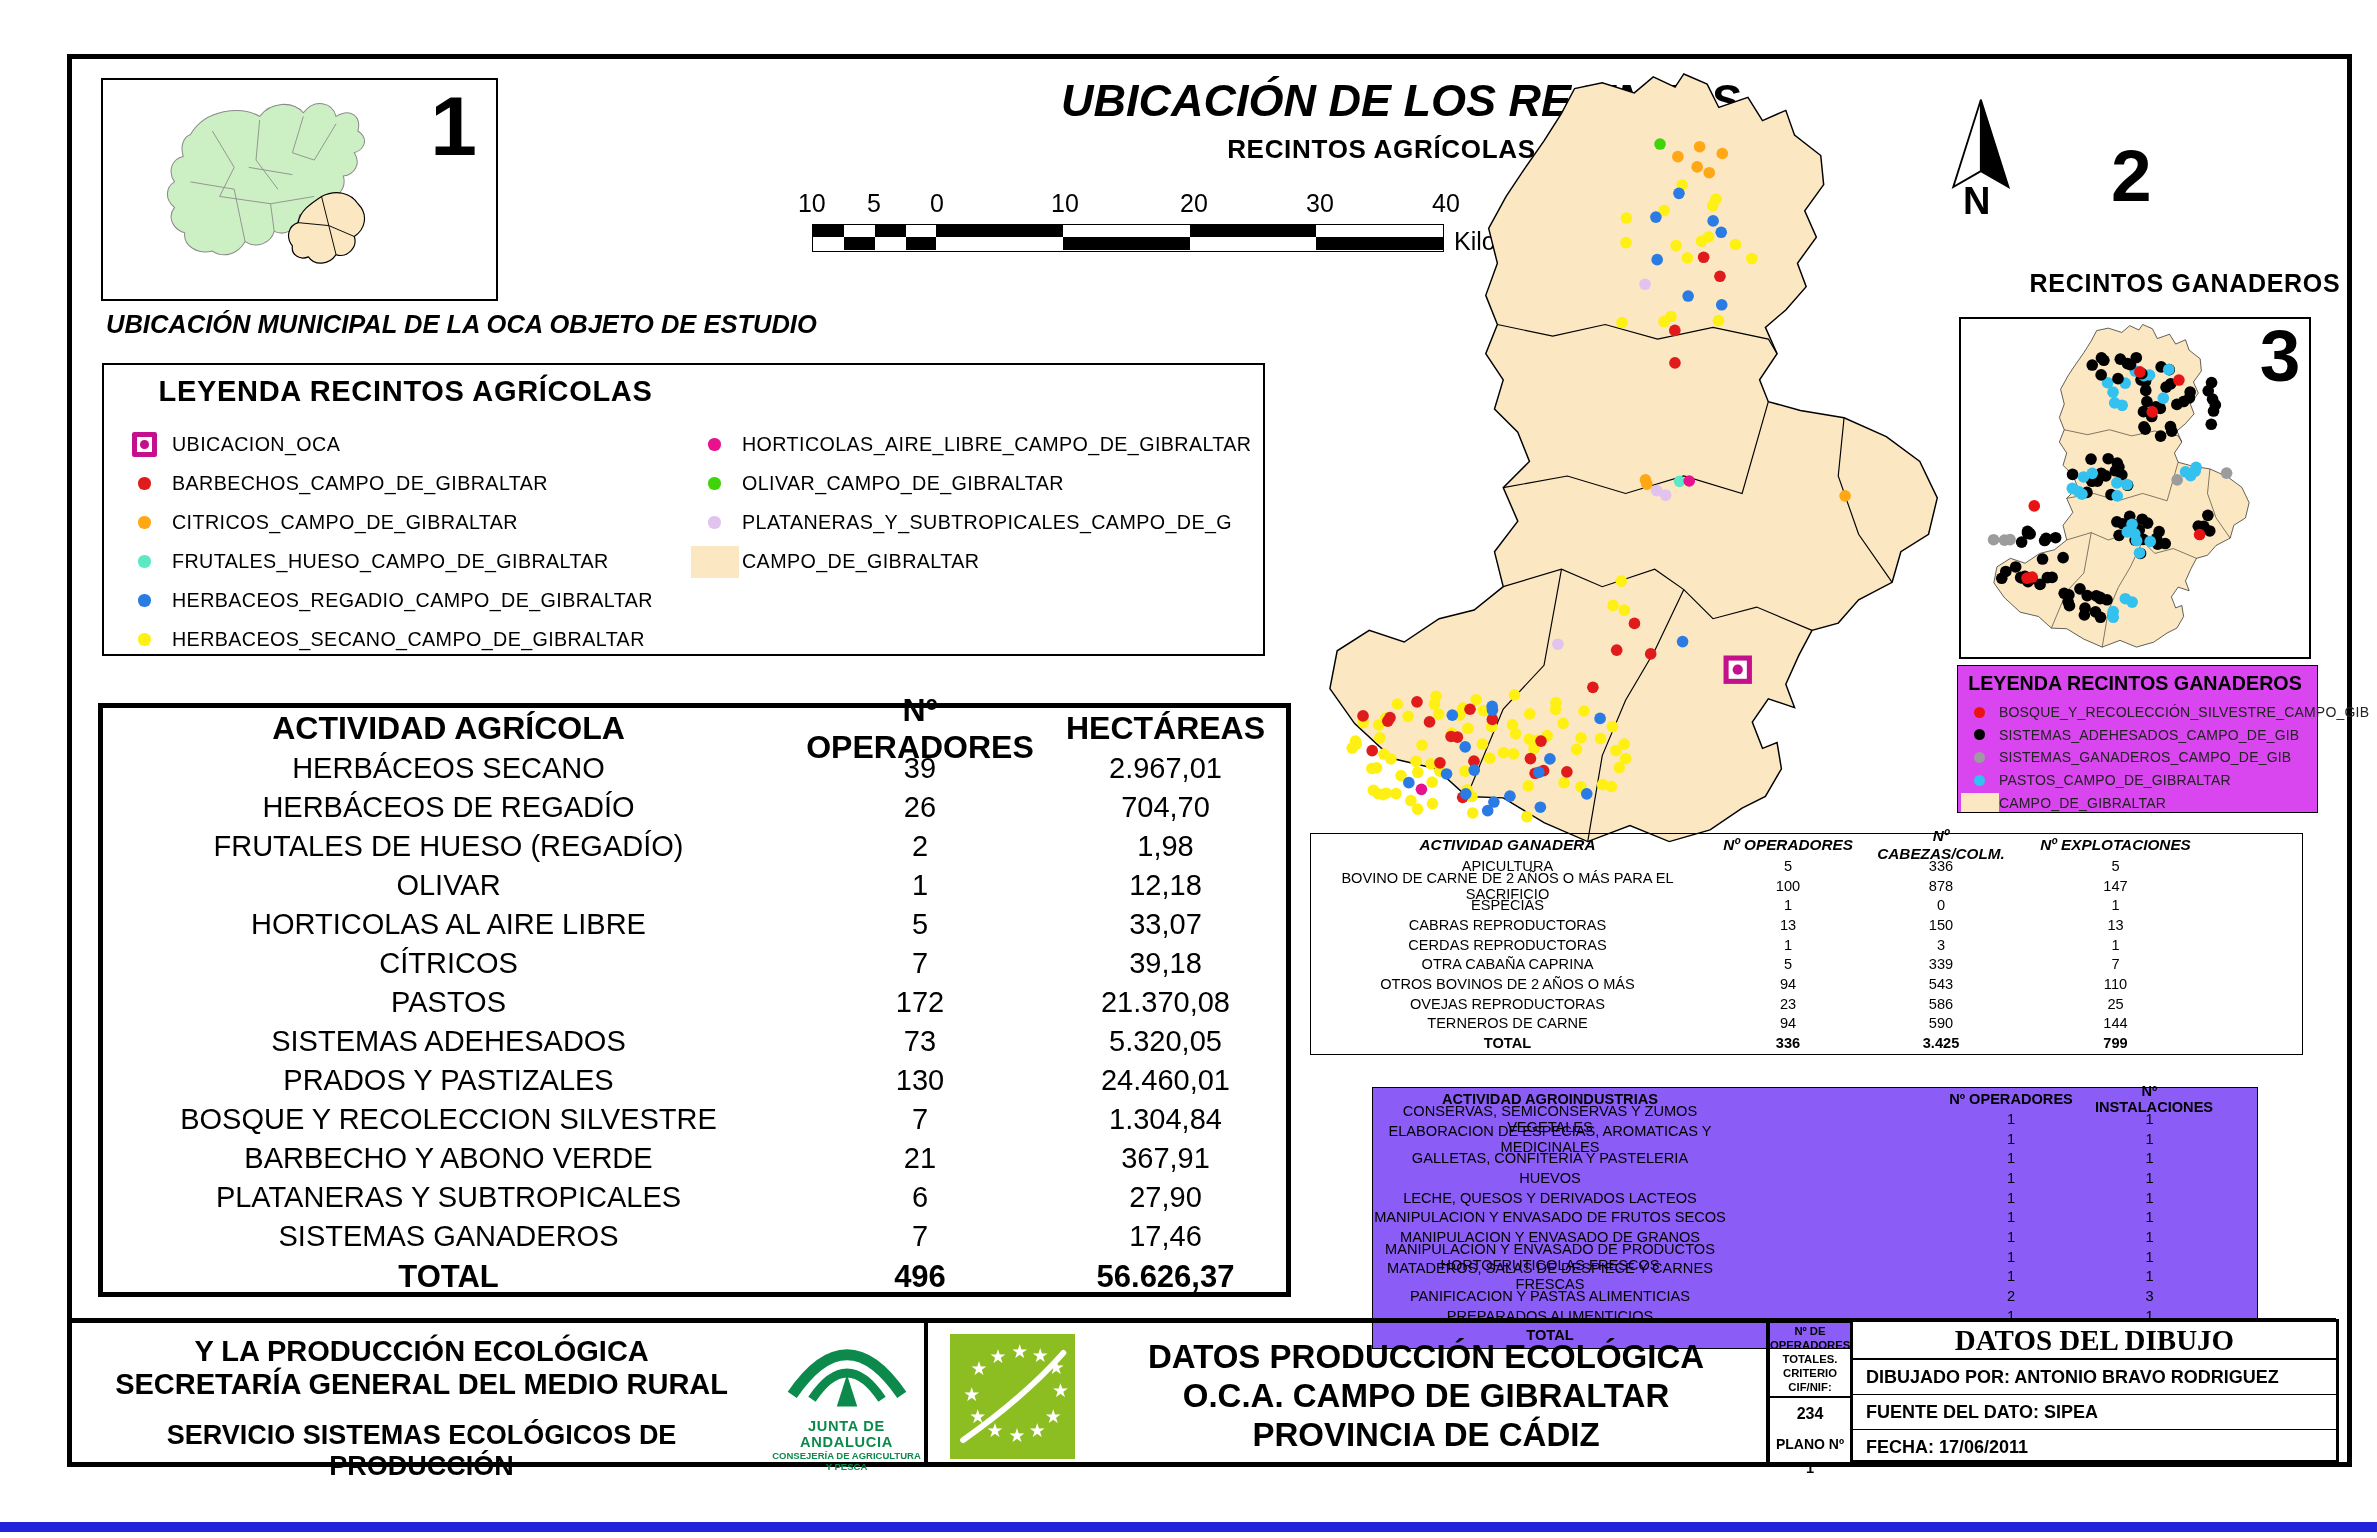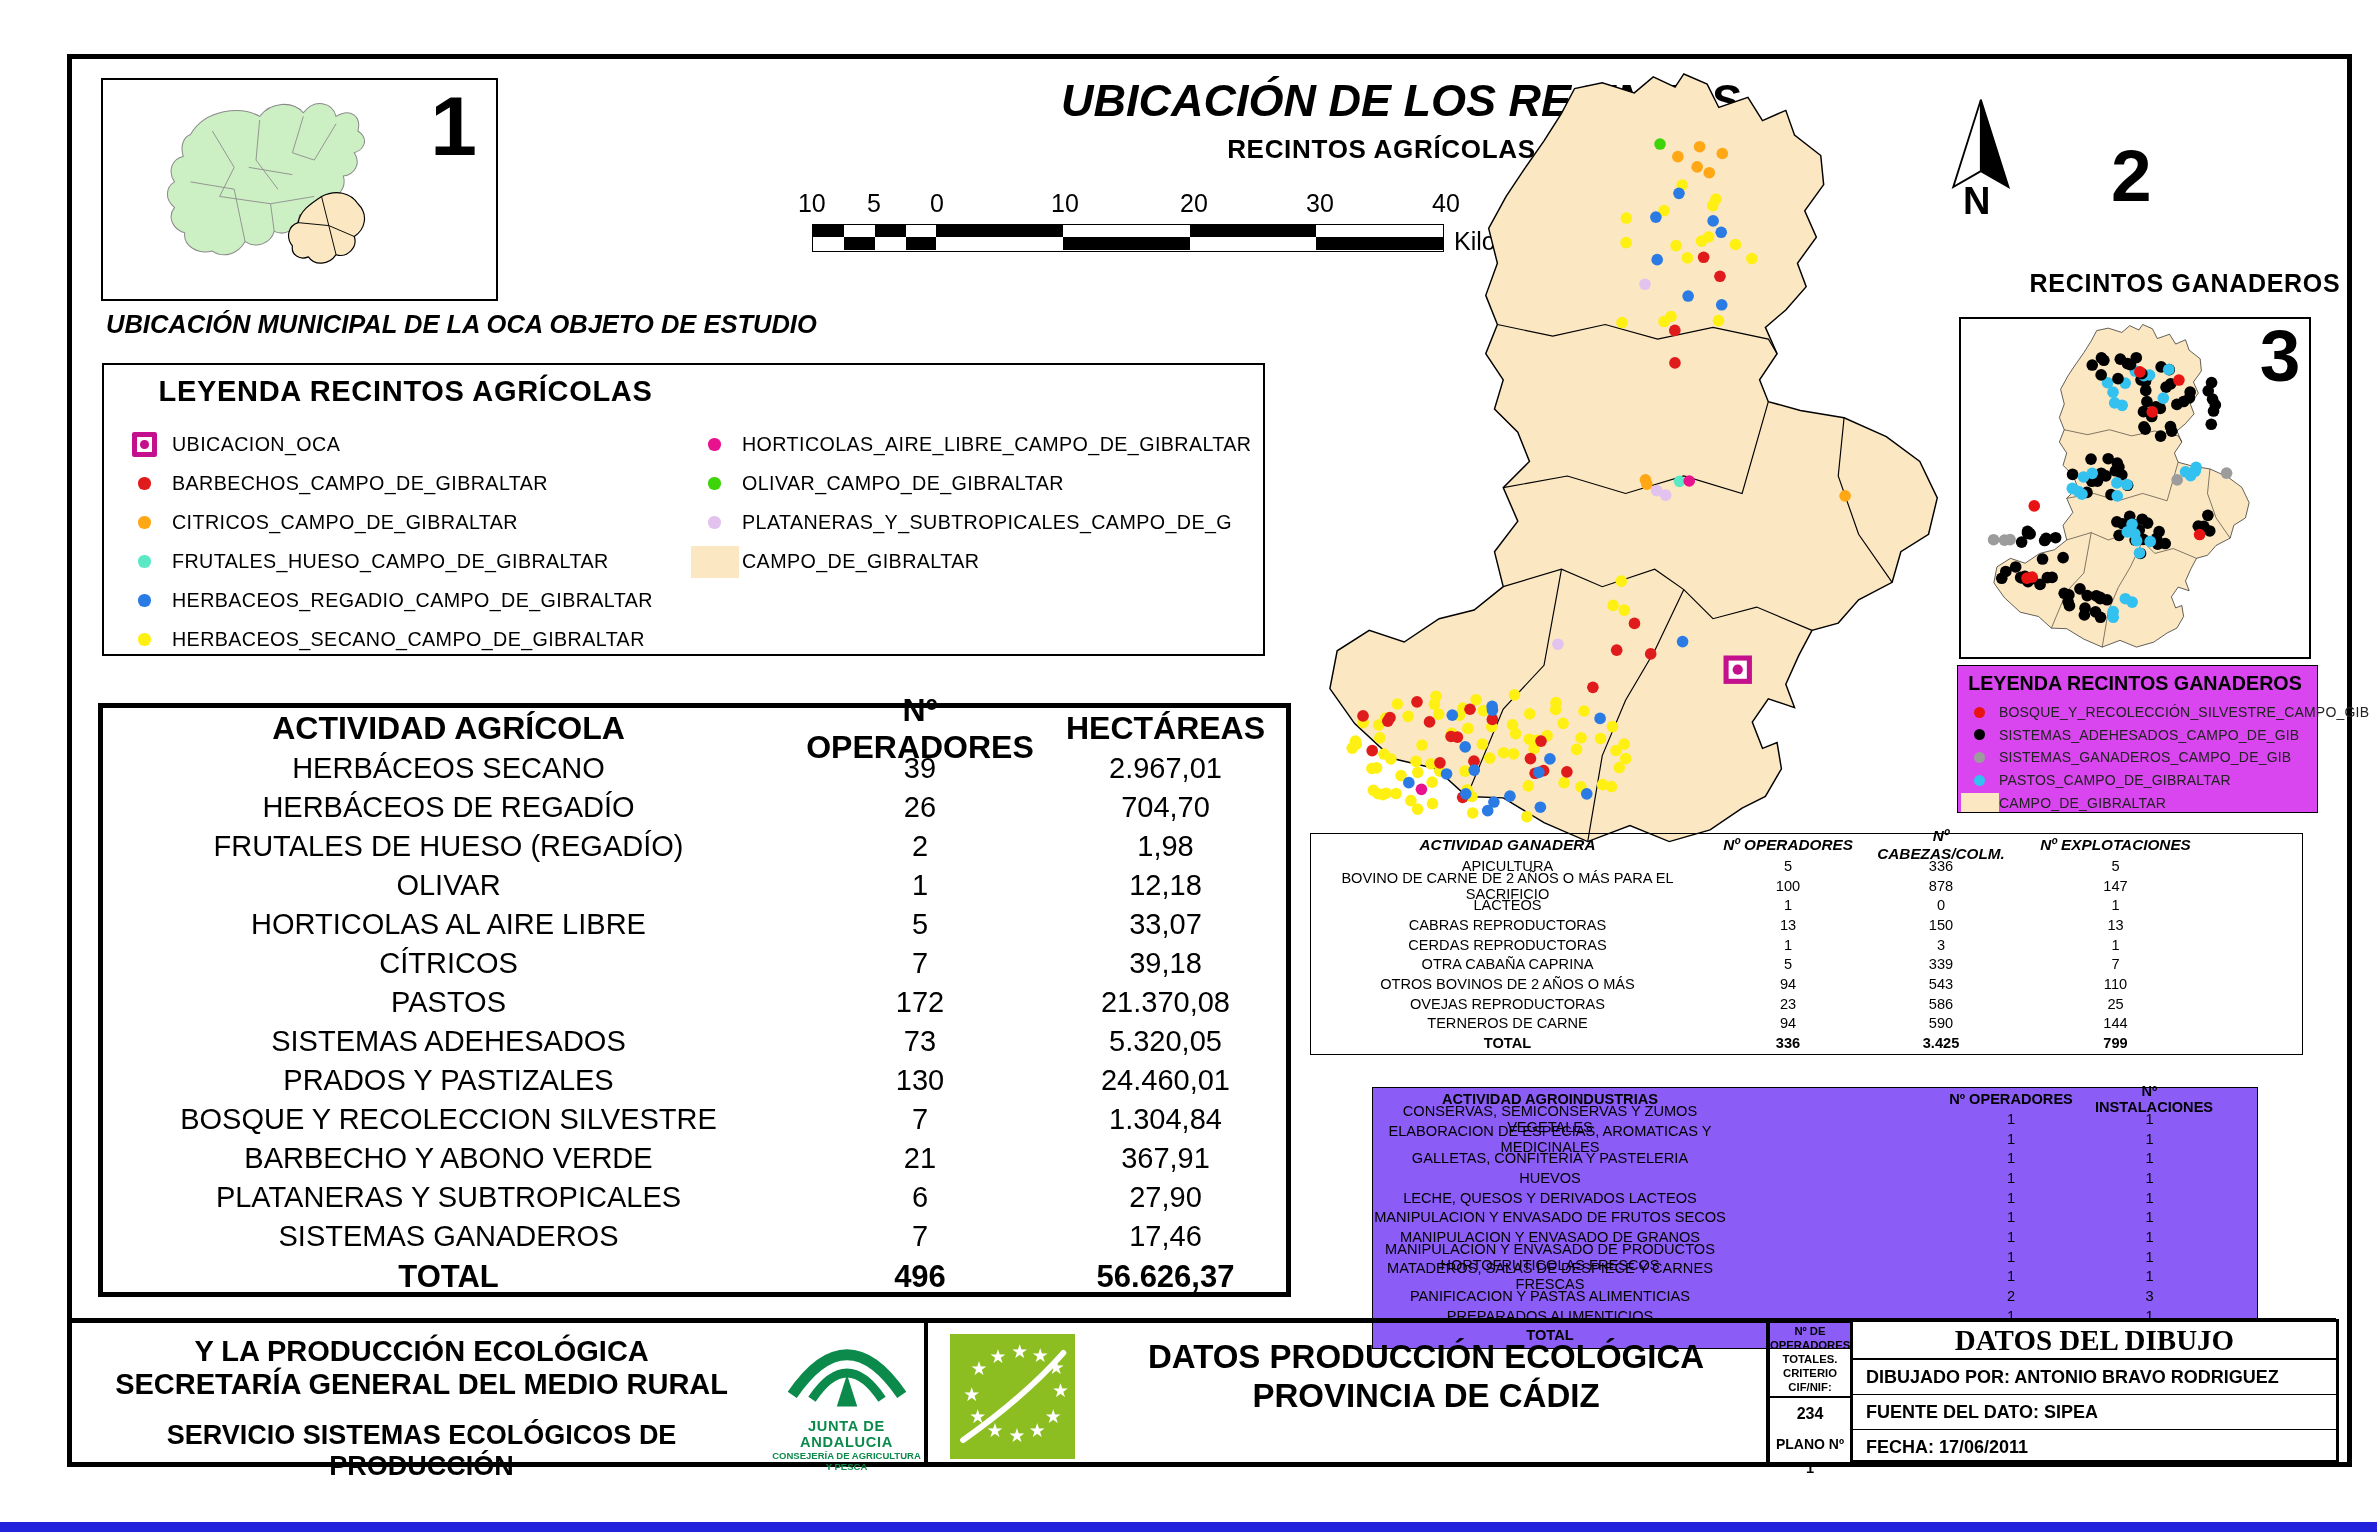--- a/index.html
+++ b/index.html
@@ -786,21 +786,21 @@
           </div>
 
           <div class="gan-row">
             <span class="c0">BOVINO DE CARNE DE 2 AÑOS O MÁS PARA EL SACRIFICIO</span>
             <span class="c1">100</span>
             <span class="c2">878</span>
             <span class="c3">147</span>
           </div>
 
           <div class="gan-row">
-            <span class="c0">LACTEOS</span>
+            <span class="c0">ESPECIAS</span>
             <span class="c1">1</span>
             <span class="c2">0</span>
             <span class="c3">1</span>
           </div>
 
           <div class="gan-row">
             <span class="c0">CABRAS REPRODUCTORAS</span>
             <span class="c1">13</span>
             <span class="c2">150</span>
             <span class="c3">13</span>
@@ -964,20 +964,21 @@
           <text x="38" y="122">★</text>
           <text x="62" y="142">★</text>
         <text x="92" y="149">★</text>
           <text x="120" y="142">★</text>
           <text x="142" y="122">★</text>
       </g>
     </svg>
 
     <div class="abs datosblock">
       <div>DATOS PRODUCCIÓN ECOLÓGICA</div>
+      <div>O.C.A.  CAMPO DE GIBRALTAR</div>
       <div>PROVINCIA DE CÁDIZ</div>
     </div>
 
     <div class="abs vdiv vd2"></div>
 
     <div class="abs minicell">
       <div class="mini-label">Nº DE OPERADORES TOTALES. CRITERIO CIF/NIF:</div>
       <div class="mini-val">234</div>
       <div class="mini-div"></div>
       <div class="mini-plano">PLANO Nº</div>

